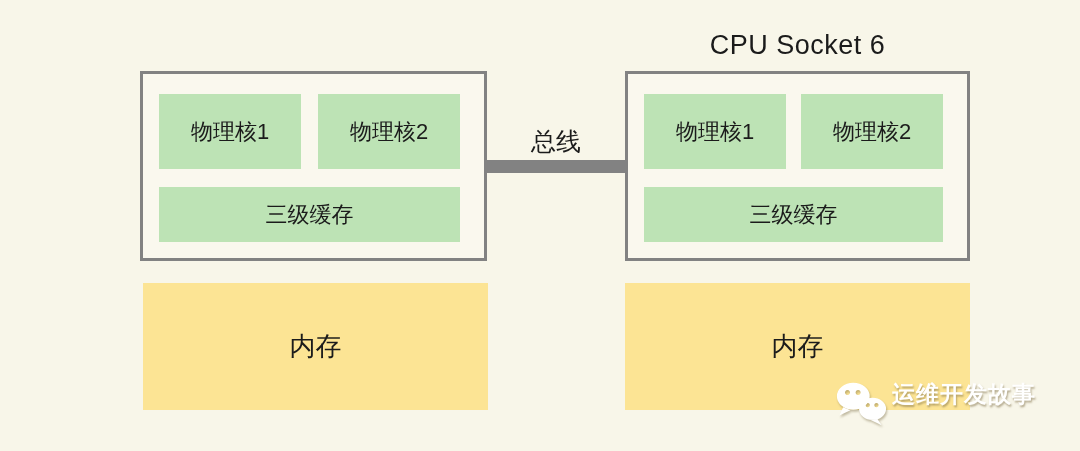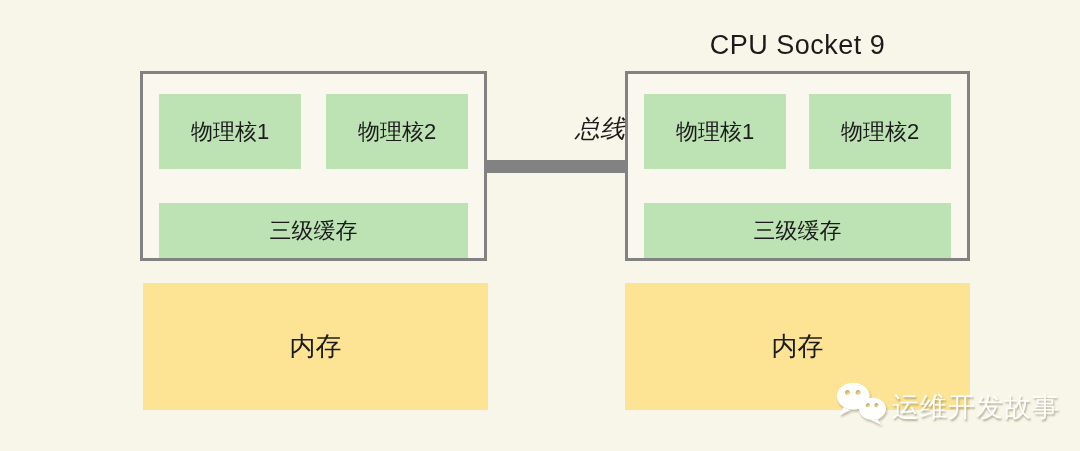--- a/index.html
+++ b/index.html
@@ -35,59 +35,58 @@
     letter-spacing: 0.5px;
   }
   .socket-title.s1 { left: 140px; width: 347px; }
   .socket-title.s2 { left: 625px; width: 345px; }
   .socket {
     position: absolute;
     top: 71px;
     height: 190px;
     background: var(--socket_bg);
     border: 3px solid var(--gray);
-    padding: 20px 16px 0 16px;
+    padding: 20px 24px 0 16px;
     display: flex;
     flex-direction: column;
   }
   .socket.s1 { left: 140px; width: 347px; }
   .socket.s2 { left: 625px; width: 345px; }
   .cores {
     display: flex;
     justify-content: space-between;
   }
   .core {
     width: 142px;
     height: 75px;
     background: var(--green);
     display: flex;
     align-items: center;
     justify-content: center;
     font-size: 22px;
   }
   .cache {
-    margin-top: 34px;
+    margin-top: 18px;
     height: 55px;
     background: var(--green);
     display: flex;
     align-items: center;
     justify-content: center;
     font-size: 22px;
   }
   .bus-label {
     position: absolute;
     left: 487px;
     width: 138px;
-    top: 111px;
+    top: 124px;
     height: 34px;
     line-height: 34px;
-    text-align: right;
+    text-align: center;
     font-size: 25px;
     color: var(--text);
-    font-style: italic;
   }
   .bus-bar {
     position: absolute;
     left: 487px;
     top: 160px;
     width: 138px;
     height: 13px;
     background: var(--gray);
   }
   .memory {
@@ -100,38 +99,39 @@
     justify-content: center;
     font-size: 26px;
   }
   .memory.m1 { left: 143px; width: 345px; }
   .memory.m2 { left: 625px; width: 345px; }
   .watermark {
     position: absolute;
     left: 834px;
     top: 379px;
     display: flex;
-    align-items: center;
+    align-items: flex-start;
     gap: 4px;
     color: var(--watermark);
-    font-size: 27px;
+    font-size: 23px;
     letter-spacing: 1px;
     text-shadow: 1px 2px 2px rgba(125,110,70,0.55);
     white-space: nowrap;
+    font-weight: bold;
   }
   .watermark svg {
     filter: drop-shadow(1px 2px 1px rgba(125,110,70,0.45));
   }
 </style>
 </head>
 <body>
 
 <div class="canvas">
 
-  <div class="socket-title s2">CPU Socket 9</div>
+  <div class="socket-title s2">CPU Socket 6</div>
 
   <div class="socket s1">
     <div class="cores">
       <div class="core">物理核1</div>
       <div class="core">物理核2</div>
     </div>
     <div class="cache">三级缓存</div>
   </div>
 
   <div class="socket s2">

